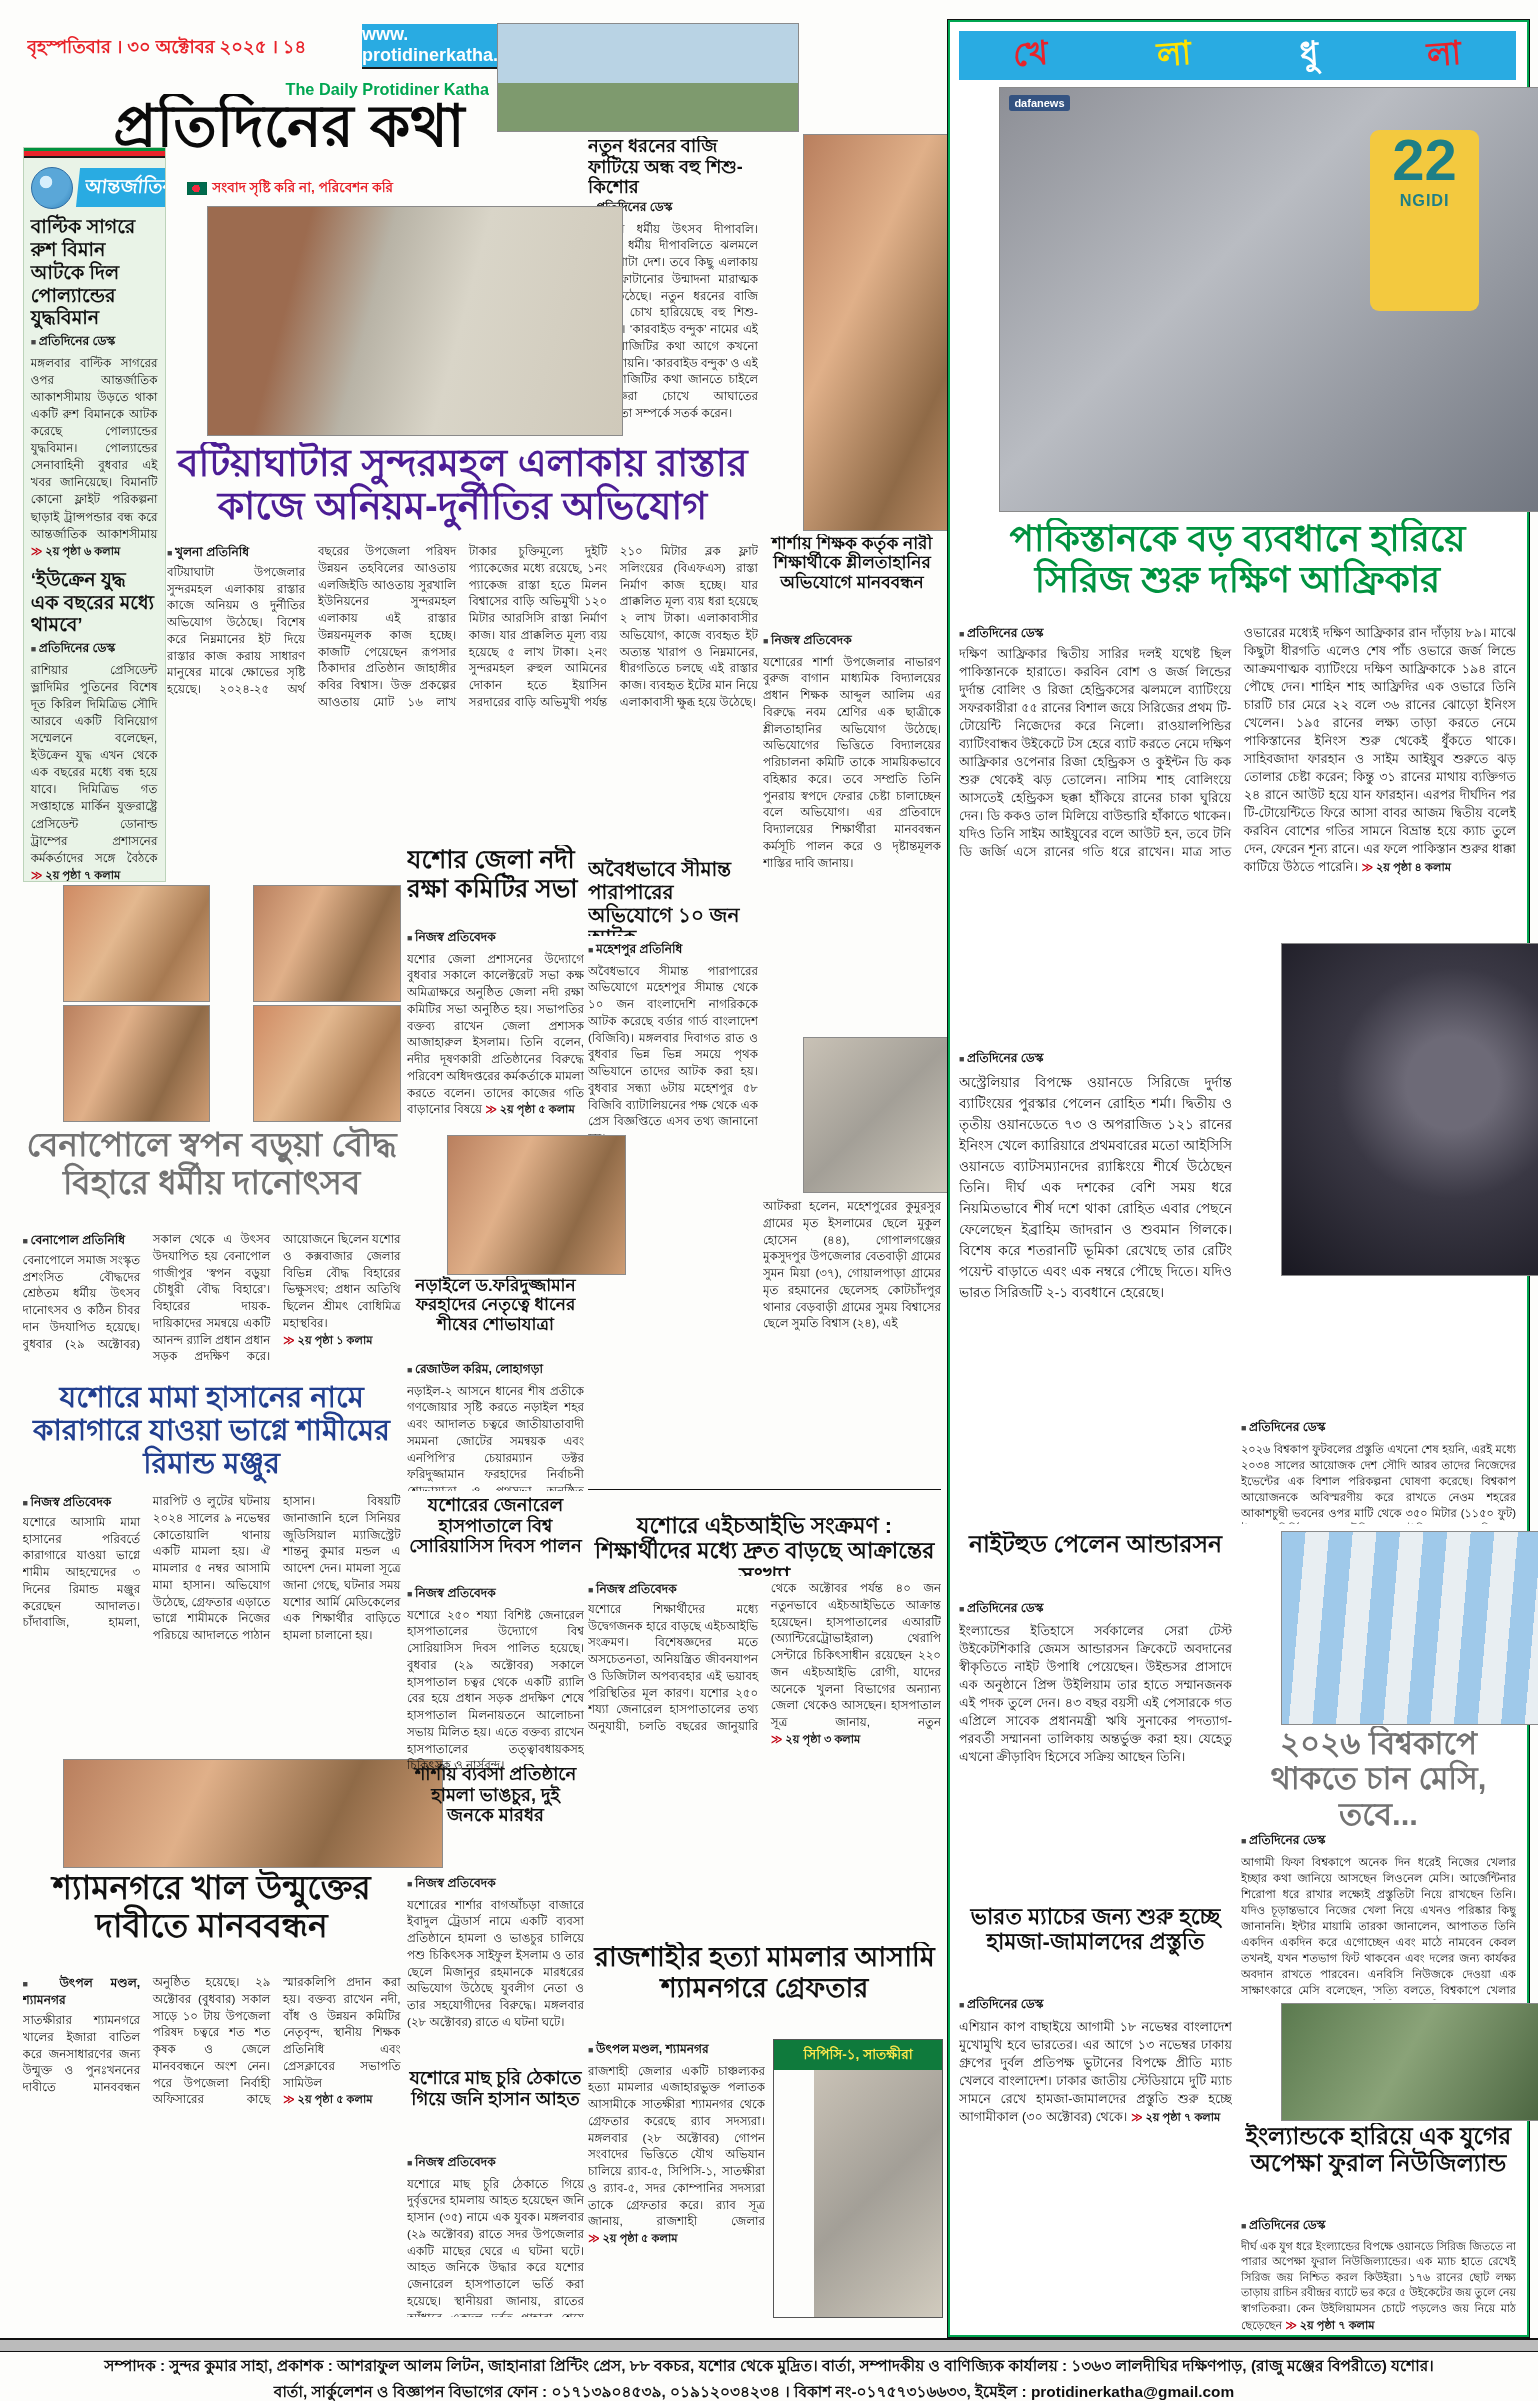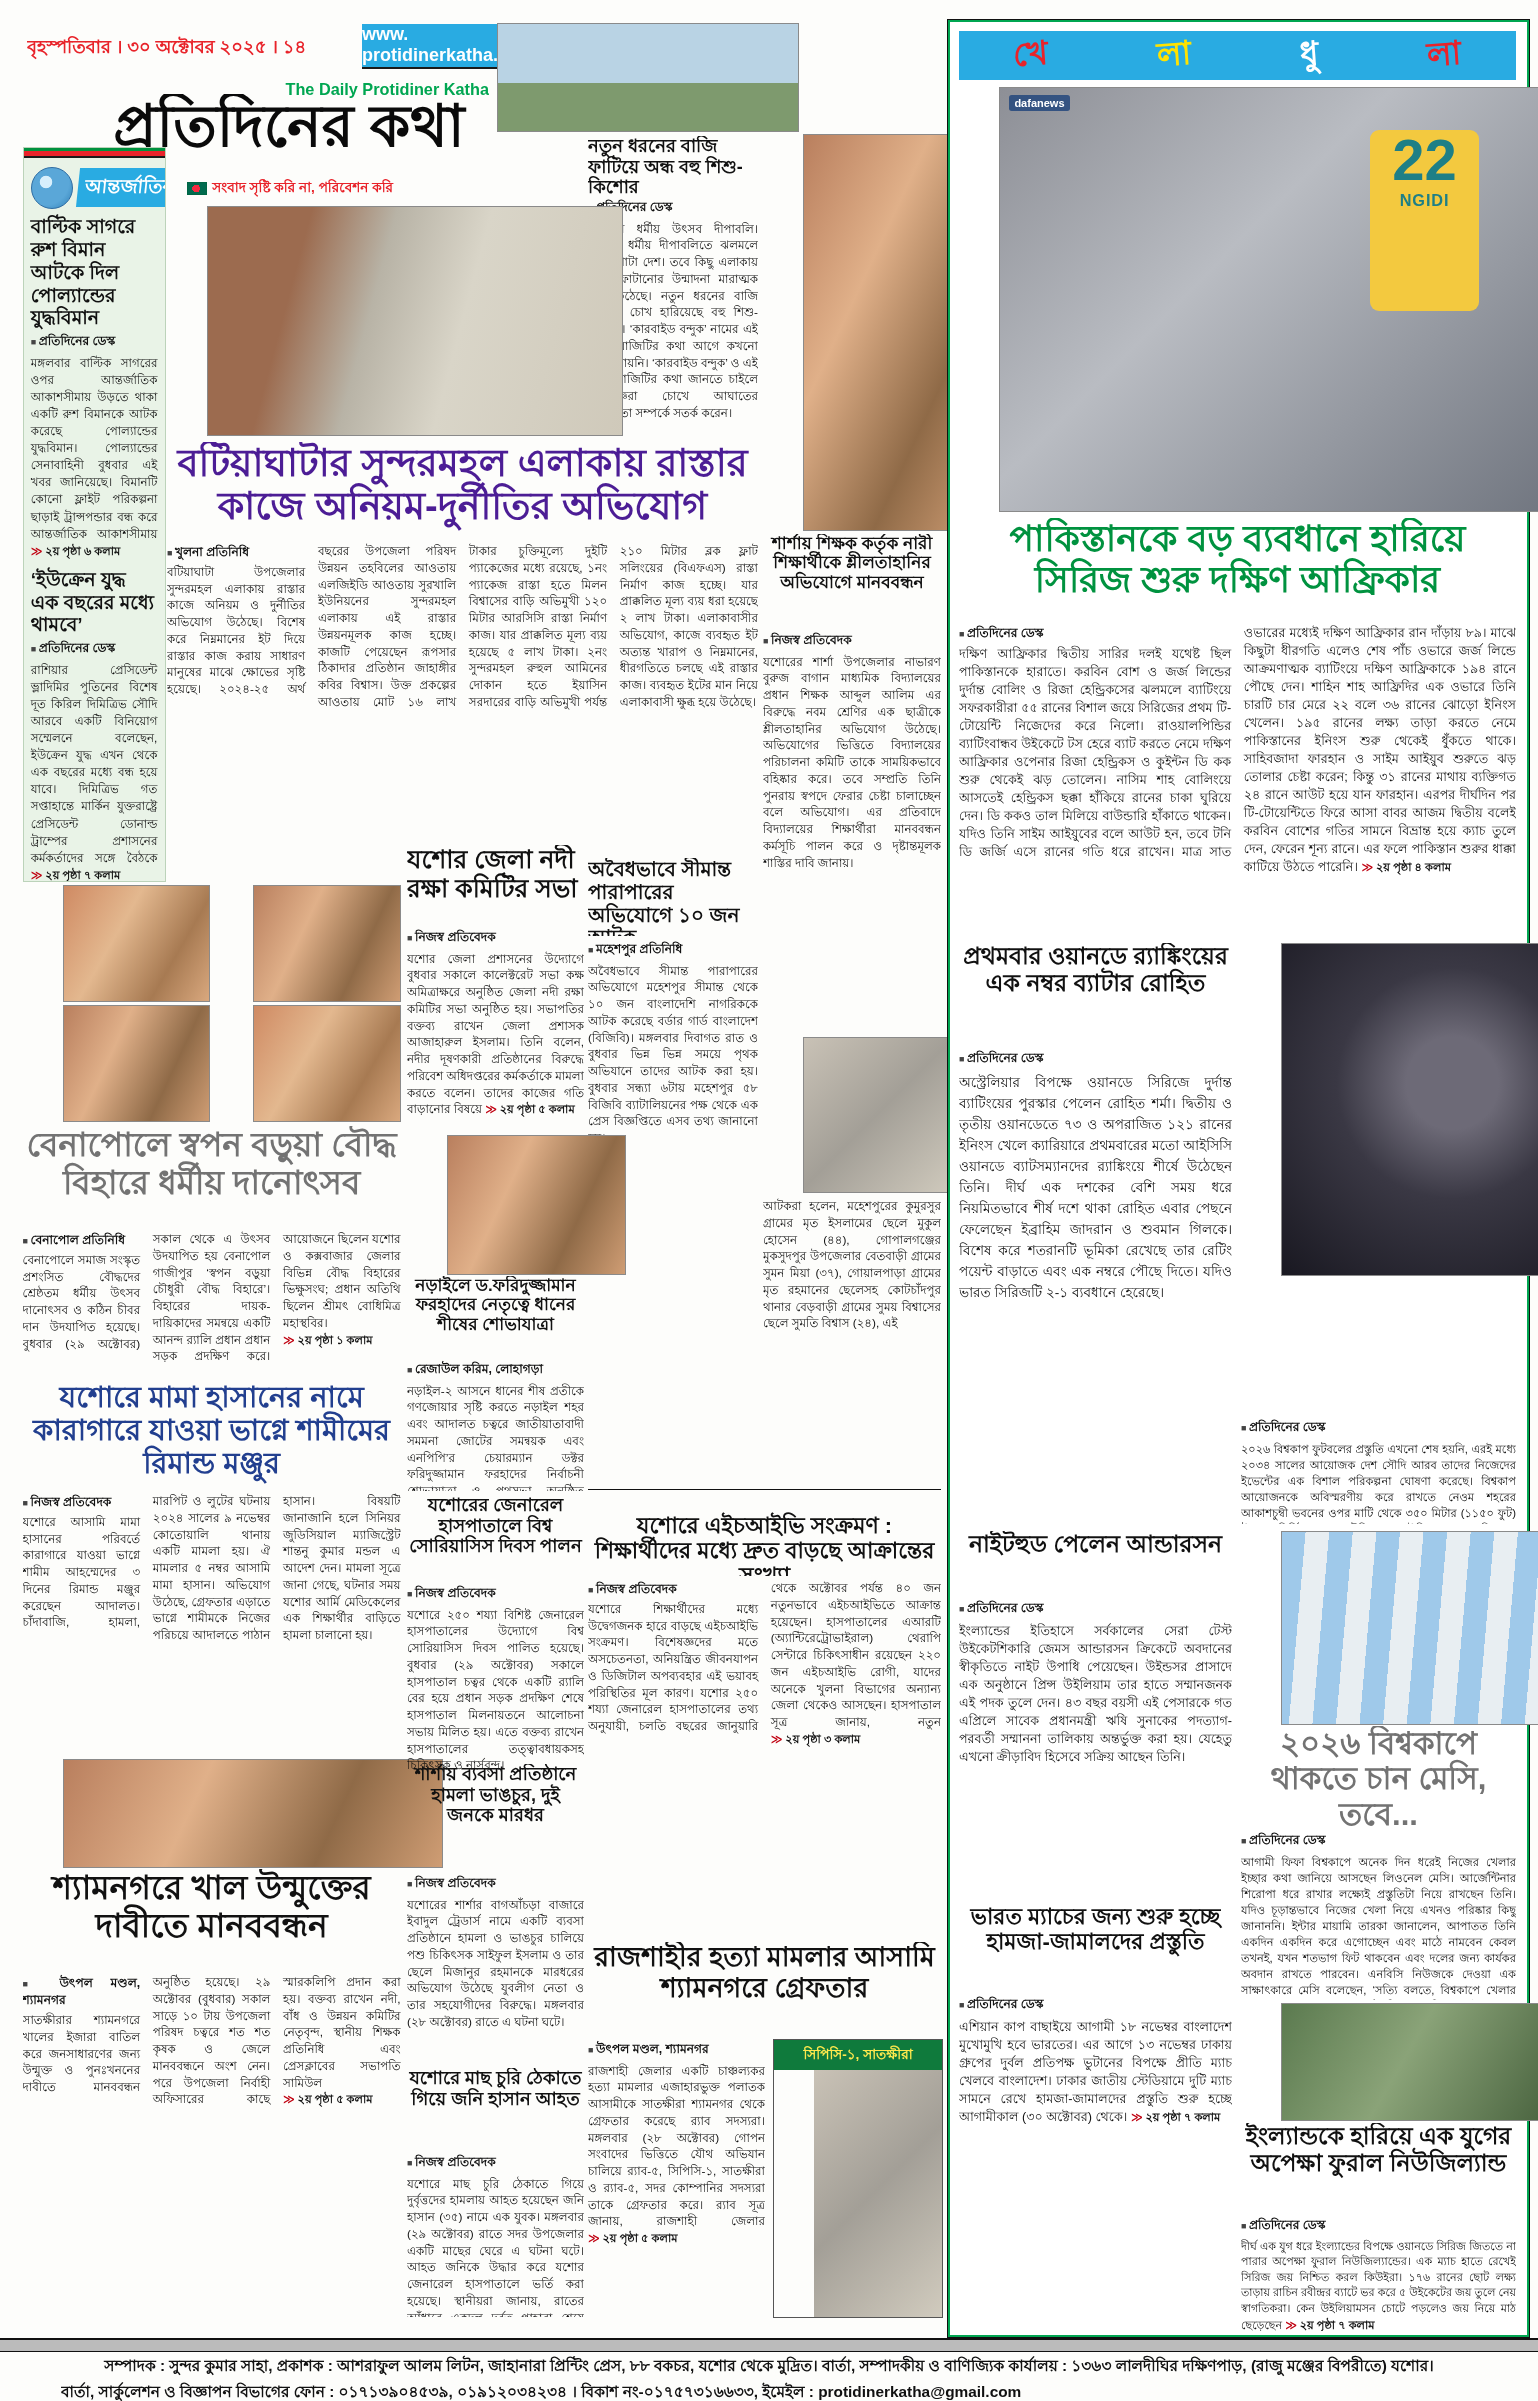--- a/index.html
+++ b/index.html
@@ -230,21 +230,20 @@
     </span>
   </div>
   <div class="abs headline" style="left:959px;top:518px;width:557px;height:101px;font-size:36px;color:#00923f;">পাকিস্তানকে বড় ব্যবধানে হারিয়ে সিরিজ শুরু দক্ষিণ আফ্রিকার</div>
   <div class="abs" style="left:959px;top:624px;width:557px;height:311px;">
     <div class="cols2 body-text" style="height:100%;font-size:12.7px;">
       <div class="byline">প্রতিদিনের ডেস্ক</div>
       <span>দক্ষিণ আফ্রিকার দ্বিতীয় সারির দলই যথেষ্ট ছিল পাকিস্তানকে হারাতে। করবিন বোশ ও জর্জ লিন্ডের দুর্দান্ত বোলিং ও রিজা হেন্ড্রিকসের ঝলমলে ব্যাটিংয়ে সফরকারীরা ৫৫ রানের বিশাল জয়ে সিরিজের প্রথম টি-টোয়েন্টি নিজেদের করে নিলো। রাওয়ালপিন্ডির ব্যাটিংবান্ধব উইকেটে টস হেরে ব্যাট করতে নেমে দক্ষিণ আফ্রিকার ওপেনার রিজা হেন্ড্রিকস ও কুইন্টন ডি কক শুরু থেকেই ঝড় তোলেন। নাসিম শাহ বোলিংয়ে আসতেই হেন্ড্রিকস ছক্কা হাঁকিয়ে রানের চাকা ঘুরিয়ে দেন। ডি ককও তাল মিলিয়ে বাউন্ডারি হাঁকাতে থাকেন। যদিও তিনি সাইম আইয়ুবের বলে আউট হন, তবে টনি ডি জর্জি এসে রানের গতি ধরে রাখেন। মাত্র সাত ওভারের মধ্যেই দক্ষিণ আফ্রিকার রান দাঁড়ায় ৮৯। মাঝে কিছুটা ধীরগতি এলেও শেষ পাঁচ ওভারে জর্জ লিন্ডে আক্রমণাত্মক ব্যাটিংয়ে দক্ষিণ আফ্রিকাকে ১৯৪ রানে পৌছে দেন। শাহিন শাহ আফ্রিদির এক ওভারে তিনি চারটি চার মেরে ২২ বলে ৩৬ রানের ঝোড়ো ইনিংস খেলেন। ১৯৫ রানের লক্ষ্য তাড়া করতে নেমে পাকিস্তানের ইনিংস শুরু থেকেই ধুঁকতে থাকে। সাহিবজাদা ফারহান ও সাইম আইয়ুব শুরুতে ঝড় তোলার চেষ্টা করেন; কিন্তু ৩১ রানের মাথায় ব্যক্তিগত ২৪ রানে আউট হয়ে যান ফারহান। এরপর দীর্ঘদিন পর টি-টোয়েন্টিতে ফিরে আসা বাবর আজম দ্বিতীয় বলেই করবিন বোশের গতির সামনে বিভ্রান্ত হয়ে ক্যাচ তুলে দেন, ফেরেন শূন্য রানে। এর ফলে পাকিস্তান শুরুর ধাক্কা কাটিয়ে উঠতে পারেনি।</span>
       <span class="cont"><i class="arr">≫</i><span>২য় পৃষ্ঠা ৪ কলাম</span></span>
     </div>
   </div>
-  <div class="abs headline" style="left:959px;top:943px;width:273px;height:101px;font-size:23.5px;">প্রথমবার ওয়ানডে র‍্যাঙ্কিংয়ের এক নম্বর ব্যাটার রোহিত</div>
   <div class="abs" style="left:959px;top:1048px;width:273px;height:474px;">
     <div class="byline">প্রতিদিনের ডেস্ক</div>
     <p class="body-text" style="margin:0;font-size:13.6px;line-height:1.55;">অস্ট্রেলিয়ার বিপক্ষে ওয়ানডে সিরিজে দুর্দান্ত ব্যাটিংয়ের পুরস্কার পেলেন রোহিত শর্মা। দ্বিতীয় ও তৃতীয় ওয়ানডেতে ৭৩ ও অপরাজিত ১২১ রানের ইনিংস খেলে ক্যারিয়ারে প্রথমবারের মতো আইসিসি ওয়ানডে ব্যাটসম্যানদের র‍্যাঙ্কিংয়ে শীর্ষে উঠেছেন তিনি। দীর্ঘ এক দশকের বেশি সময় ধরে নিয়মিতভাবে শীর্ষ দশে থাকা রোহিত এবার পেছনে ফেলেছেন ইব্রাহিম জাদরান ও শুবমান গিলকে। বিশেষ করে শতরানটি ভূমিকা রেখেছে তার রেটিং পয়েন্ট বাড়াতে এবং এক নম্বরে পৌছে দিতে। যদিও ভারত সিরিজটি ২-১ ব্যবধানে হেরেছে।</p>
   </div>
   <div class="abs photo ph-dark" style="left:1241px;top:943px;width:275px;height:331px;"></div>
   <div class="abs" style="left:1241px;top:1417px;width:275px;height:107px;">
     <div class="byline">প্রতিদিনের ডেস্ক</div>
     <p class="body-text" style="margin:0;font-size:11.3px;">২০২৬ বিশ্বকাপ ফুটবলের প্রস্তুতি এখনো শেষ হয়নি, এরই মধ্যে ২০৩৪ সালের আয়োজক দেশ সৌদি আরব তাদের নিজেদের ইভেন্টের এক বিশাল পরিকল্পনা ঘোষণা করেছে। বিশ্বকাপ আয়োজনকে অবিস্মরণীয় করে রাখতে নেওম শহরের আকাশচুম্বী ভবনের ওপর মাটি থেকে ৩৫০ মিটার (১১৫০ ফুট) উপরে নির্মিত হবে স্টেডিয়াম। সৌদির ২০৩৪ বিশ্বকাপ আয়োজনের অন্যতম প্রধান চমক হিসেবে দেখা হচ্ছে এটিকে।</p>
   </div>
   <div class="abs headline" style="left:959px;top:1531px;width:273px;height:63px;font-size:23.5px;">নাইটহুড পেলেন আন্ডারসন</div>
@@ -271,16 +270,16 @@
   <div class="abs" style="left:1241px;top:2215px;width:275px;height:116px;">
     <div class="byline">প্রতিদিনের ডেস্ক</div>
     <p class="body-text" style="margin:0;font-size:11px;">
       <span>দীর্ঘ এক যুগ ধরে ইংল্যান্ডের বিপক্ষে ওয়ানডে সিরিজ জিততে না পারার অপেক্ষা ফুরাল নিউজিল্যান্ডের। এক ম্যাচ হাতে রেখেই সিরিজ জয় নিশ্চিত করল কিউইরা। ১৭৬ রানের ছোট লক্ষ্য তাড়ায় রাচিন রবীন্দ্রর ব্যাটে ভর করে ৫ উইকেটের জয় তুলে নেয় স্বাগতিকরা। কেন উইলিয়ামসন চোটে পড়লেও জয় নিয়ে মাঠ ছেড়েছেন</span>
       <span class="cont"><i class="arr">≫</i><span>২য় পৃষ্ঠা ৭ কলাম</span></span>
     </p>
   </div>
 
   <div class="abs" style="left:0px;top:2338px;width:1538px;height:11px;border-top:2.7px solid #111;border-bottom:1.8px solid #111;background:#bbb;"></div>
   <div class="abs" style="left:45px;top:2354px;width:1448px;height:23.5px;text-align:center;font-weight:bold;font-size:15.4px;">সম্পাদক : সুন্দর কুমার সাহা, প্রকাশক : আশরাফুল আলম লিটন, জাহানারা প্রিন্টিং প্রেস, ৮৮ বকচর, যশোর থেকে মুদ্রিত। বার্তা, সম্পাদকীয় ও বাণিজ্যিক কার্যালয় : ১৩৬৩ লালদীঘির দক্ষিণপাড়, (রাজু মঞ্জের বিপরীতে) যশোর।</div>
-  <div class="abs" style="left:61px;top:2380px;width:1448px;height:22px;text-align:left;font-weight:bold;font-size:15.4px;">বার্তা, সার্কুলেশন ও বিজ্ঞাপন বিভাগের ফোন : ০১৭১৩৯০৪৫৩৯, ০১৯১২০৩৪২৩৪ । বিকাশ নং-০১৭৫৭৩১৬৬৩৩, ইমেইল : protidinerkatha@gmail.com</div>
+  <div class="abs" style="left:30px;top:2380px;width:1448px;height:22px;text-align:center;font-weight:bold;font-size:15.4px;">বার্তা, সার্কুলেশন ও বিজ্ঞাপন বিভাগের ফোন : ০১৭১৩৯০৪৫৩৯, ০১৯১২০৩৪২৩৪ । বিকাশ নং-০১৭৫৭৩১৬৬৩৩, ইমেইল : protidinerkatha@gmail.com</div>
 
 </div>
 
 
 </body></html>

